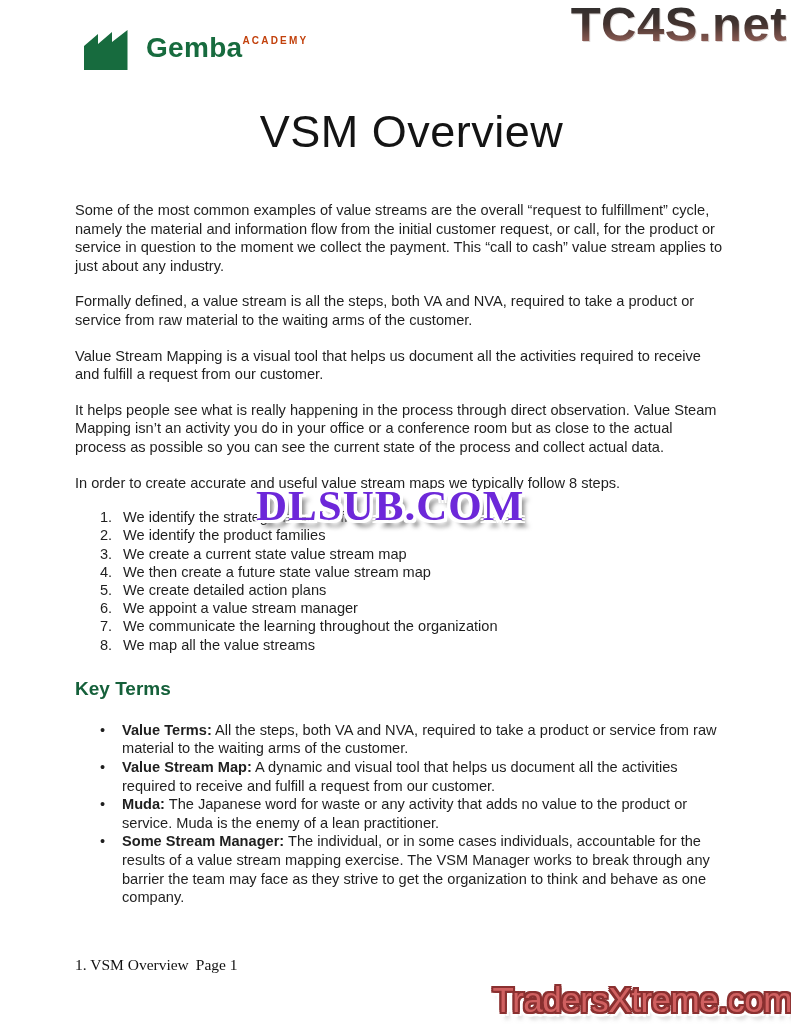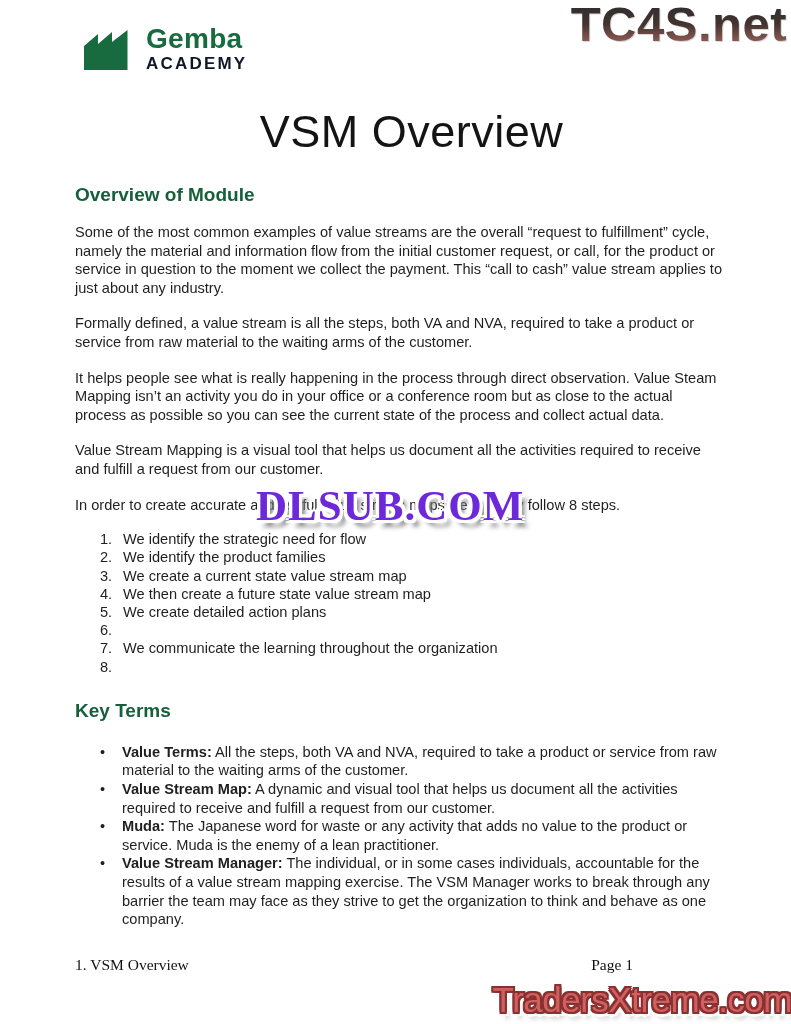--- a/index.html
+++ b/index.html
@@ -8,23 +8,23 @@
     width:791px; height:1024px;
     background:#ffffff;
     overflow:hidden;
     font-family:"Liberation Sans","DejaVu Sans",sans-serif;
     color:#1f1f1f;
   }
 
   
   .logo { position:absolute; left:75px; top:23px; display:flex; align-items:center; gap:7px; }
   .logo svg { width:64px; height:50px; display:block; }
-  .logo-text { display:flex; flex-direction:column; line-height:1; }
+  .logo-text { display:flex; flex-direction:row; line-height:1; }
   .logo-name { font-size:28px; font-weight:bold; color:#176B3E; letter-spacing:0.3px; }
-  .logo-sub  { font-size:17px; font-weight:bold; color:#0f172a; letter-spacing:2.2px; margin-top:2px; }
+  .logo-sub  { font-size:10px; font-weight:bold; color:#c2410c; letter-spacing:2.2px; margin-top:2px; }
 
   
   .wm-top {
     position:absolute; top:-4px; right:4px;
     font-size:49px; font-weight:bold; letter-spacing:0.5px;
     background:linear-gradient(180deg,#2e2e2e 12%,#43332f 50%,#8d5c54 82%,#a8766d 100%);
     -webkit-background-clip:text; background-clip:text; color:transparent;
     filter:drop-shadow(1px 1px 0 rgba(190,180,178,0.55));
   }
   .wm-mid {
@@ -69,23 +69,23 @@
   .step-num { width:23px; flex:0 0 23px; }
   .kt-head { margin-top:24px; }
   .bullets { margin-top:21px; }
   .bullet-row { display:flex; font-size:14.6px; line-height:18.6px; padding-left:25px; }
   .bullet-glyph { width:22px; flex:0 0 22px; }
   .bullet-text b { font-weight:bold; }
 
   
   .footer {
     position:absolute; top:956px; left:75px; right:158px;
-    display:flex; justify-content:space-between;
+    display:flex; 
     font-family:"Liberation Serif","DejaVu Serif",serif;
-    font-size:15.5px; color:#111111;
+    font-size:15.5px; color:#111111;gap:7px;
   }
 </style>
 </head>
 <body>
 
 <div class="page">
 
   <div class="logo">
     <svg viewBox="0 0 100 100" aria-hidden="true">
       <path d="M4,94 L4,46 L32,22 L32,42 L60,18 L60,38 L91,14 L91,94 Z" fill="#176B3E"></path>
@@ -94,26 +94,25 @@
       <span class="logo-name">Gemba</span>
       <span class="logo-sub">ACADEMY</span>
     </div>
   </div>
 
   <div class="wm-top">TC4S.net</div>
 
   <div class="title">VSM Overview</div>
 
   <div class="doc">
-    <div class="h2">Overview of Module</div>
 
     <p>Some of the most common examples of value streams are the overall “request to fulfillment” cycle, namely the material and information flow from the initial customer request, or call, for the product or service in question to the moment we collect the payment.  This “call to cash” value stream applies to just about any industry.</p>
     <p>Formally defined, a value stream is all the steps, both VA and NVA, required to take a product or service from raw material to the waiting arms of the customer.</p>
+    <p>Value Stream Mapping is a visual tool that helps us document all the activities required to receive and fulfill a request from our customer.</p>
     <p>It helps people see what is really happening in the process through direct observation.  Value Steam Mapping isn’t an activity you do in your office or a conference room but as close to the actual process as possible so you can see the current state of the process and collect actual data.</p>
-    <p>Value Stream Mapping is a visual tool that helps us document all the activities required to receive and fulfill a request from our customer.</p>
     <p>In order to create accurate and useful value stream maps we typically follow 8 steps.</p>
 
     <div class="steps">
       <div class="step-row">
           <span class="step-num">1.</span>
           <span>We identify the strategic need for flow</span>
         </div>
       <div class="step-row">
           <span class="step-num">2.</span>
           <span>We identify the product families</span>
@@ -125,48 +124,50 @@
       <div class="step-row">
           <span class="step-num">4.</span>
           <span>We then create a future state value stream map</span>
         </div>
       <div class="step-row">
           <span class="step-num">5.</span>
           <span>We create detailed action plans</span>
         </div>
       <div class="step-row">
           <span class="step-num">6.</span>
+          <span>We appoint a value stream manager</span>
         </div>
       <div class="step-row">
           <span class="step-num">7.</span>
           <span>We communicate the learning throughout the organization</span>
         </div>
       <div class="step-row">
           <span class="step-num">8.</span>
+          <span>We map all the value streams</span>
         </div>
     </div>
 
     <div class="h2 kt-head">Key Terms</div>
 
     <div class="bullets">
       <div class="bullet-row">
         <span class="bullet-glyph">•</span>
         <span class="bullet-text"><b>Value Terms:</b><span> All the steps, both VA and NVA, required to take a product or service from raw material to the waiting arms of the customer.</span></span>
       </div>
       <div class="bullet-row">
         <span class="bullet-glyph">•</span>
         <span class="bullet-text"><b>Value Stream Map:</b><span>  A dynamic and visual tool that helps us document all the activities required to receive and fulfill a request from our customer.</span></span>
       </div>
       <div class="bullet-row">
         <span class="bullet-glyph">•</span>
         <span class="bullet-text"><b>Muda:</b><span> The Japanese word for waste or any activity that adds no value to the product or service.  Muda is the enemy of a lean practitioner.</span></span>
       </div>
       <div class="bullet-row">
         <span class="bullet-glyph">•</span>
-        <span class="bullet-text"><b>Value Stream Manager:</b><span>  The individual, or in some cases individuals, accountable for the results of a value stream mapping exercise.  The VSM Manager works to break through any barrier the team may face as they strive to get the organization to think and behave as one company.</span></span>
+        <span class="bullet-text"><b>Some Stream Manager:</b><span>  The individual, or in some cases individuals, accountable for the results of a value stream mapping exercise.  The VSM Manager works to break through any barrier the team may face as they strive to get the organization to think and behave as one company.</span></span>
       </div>
     </div>
   </div>
 
   <div class="wm-mid">DLSUB.COM</div>
 
   <div class="footer">
     <span>1. VSM Overview</span>
     <span>Page 1</span>
   </div>

